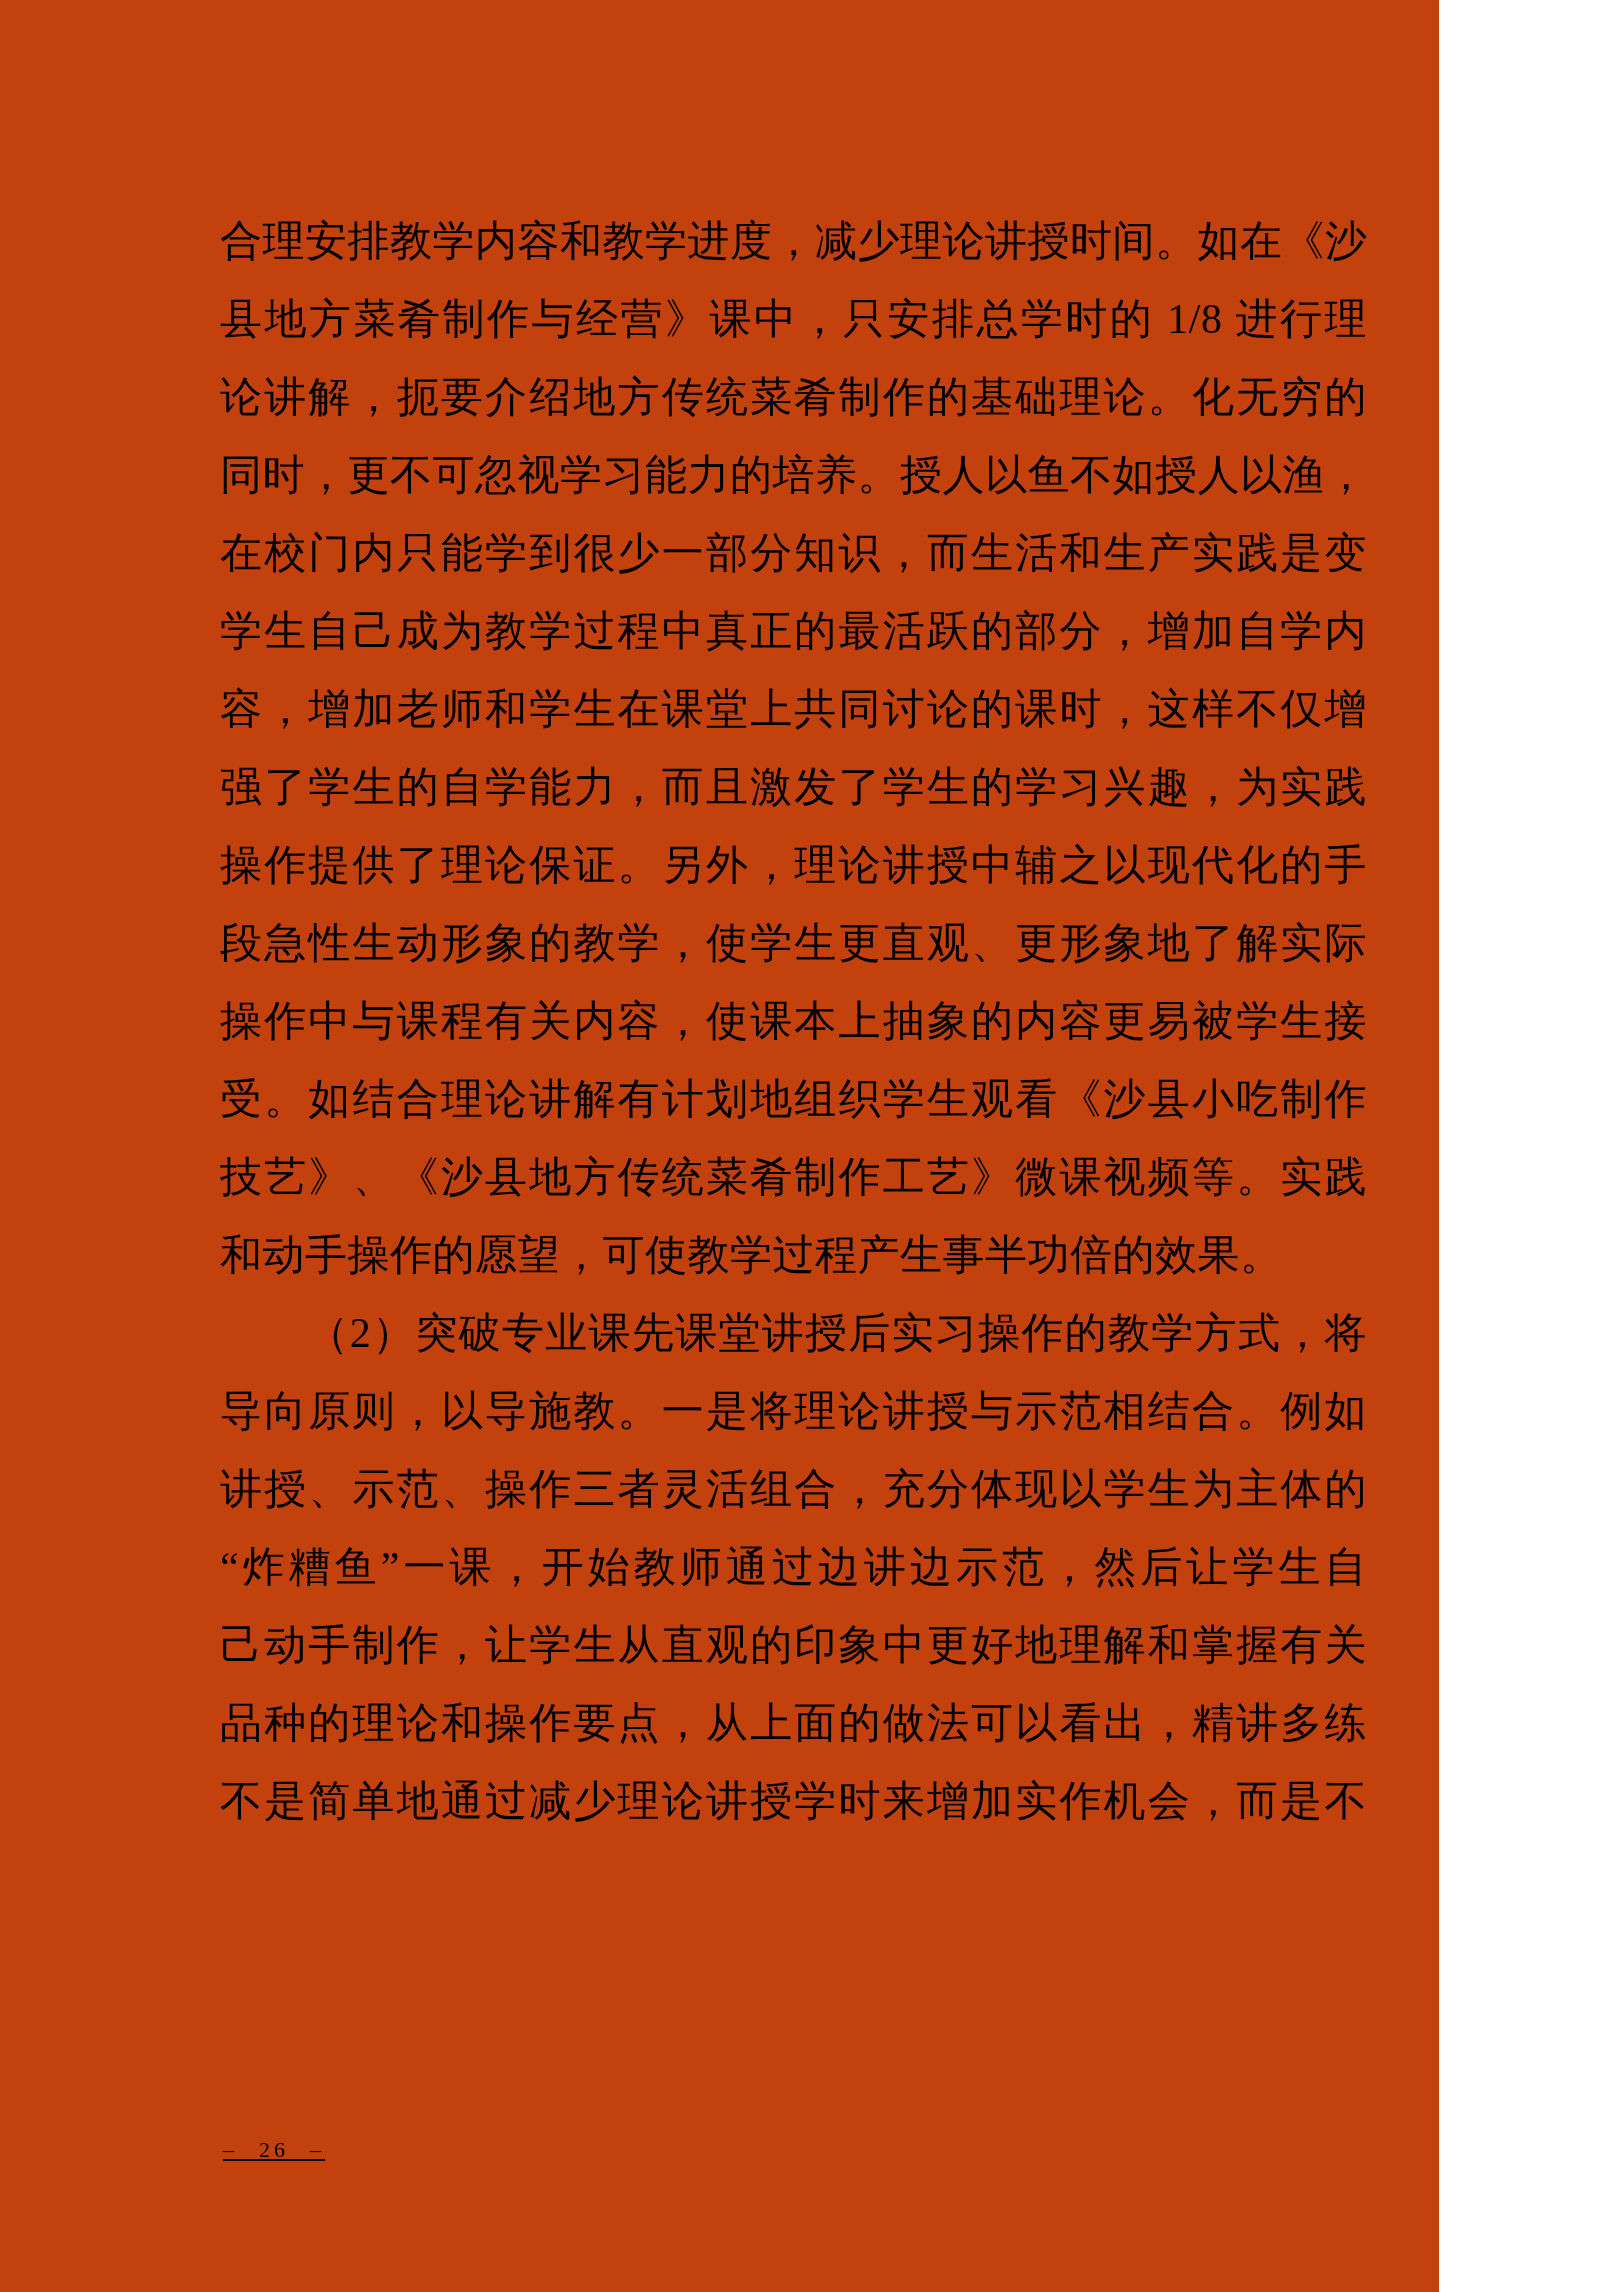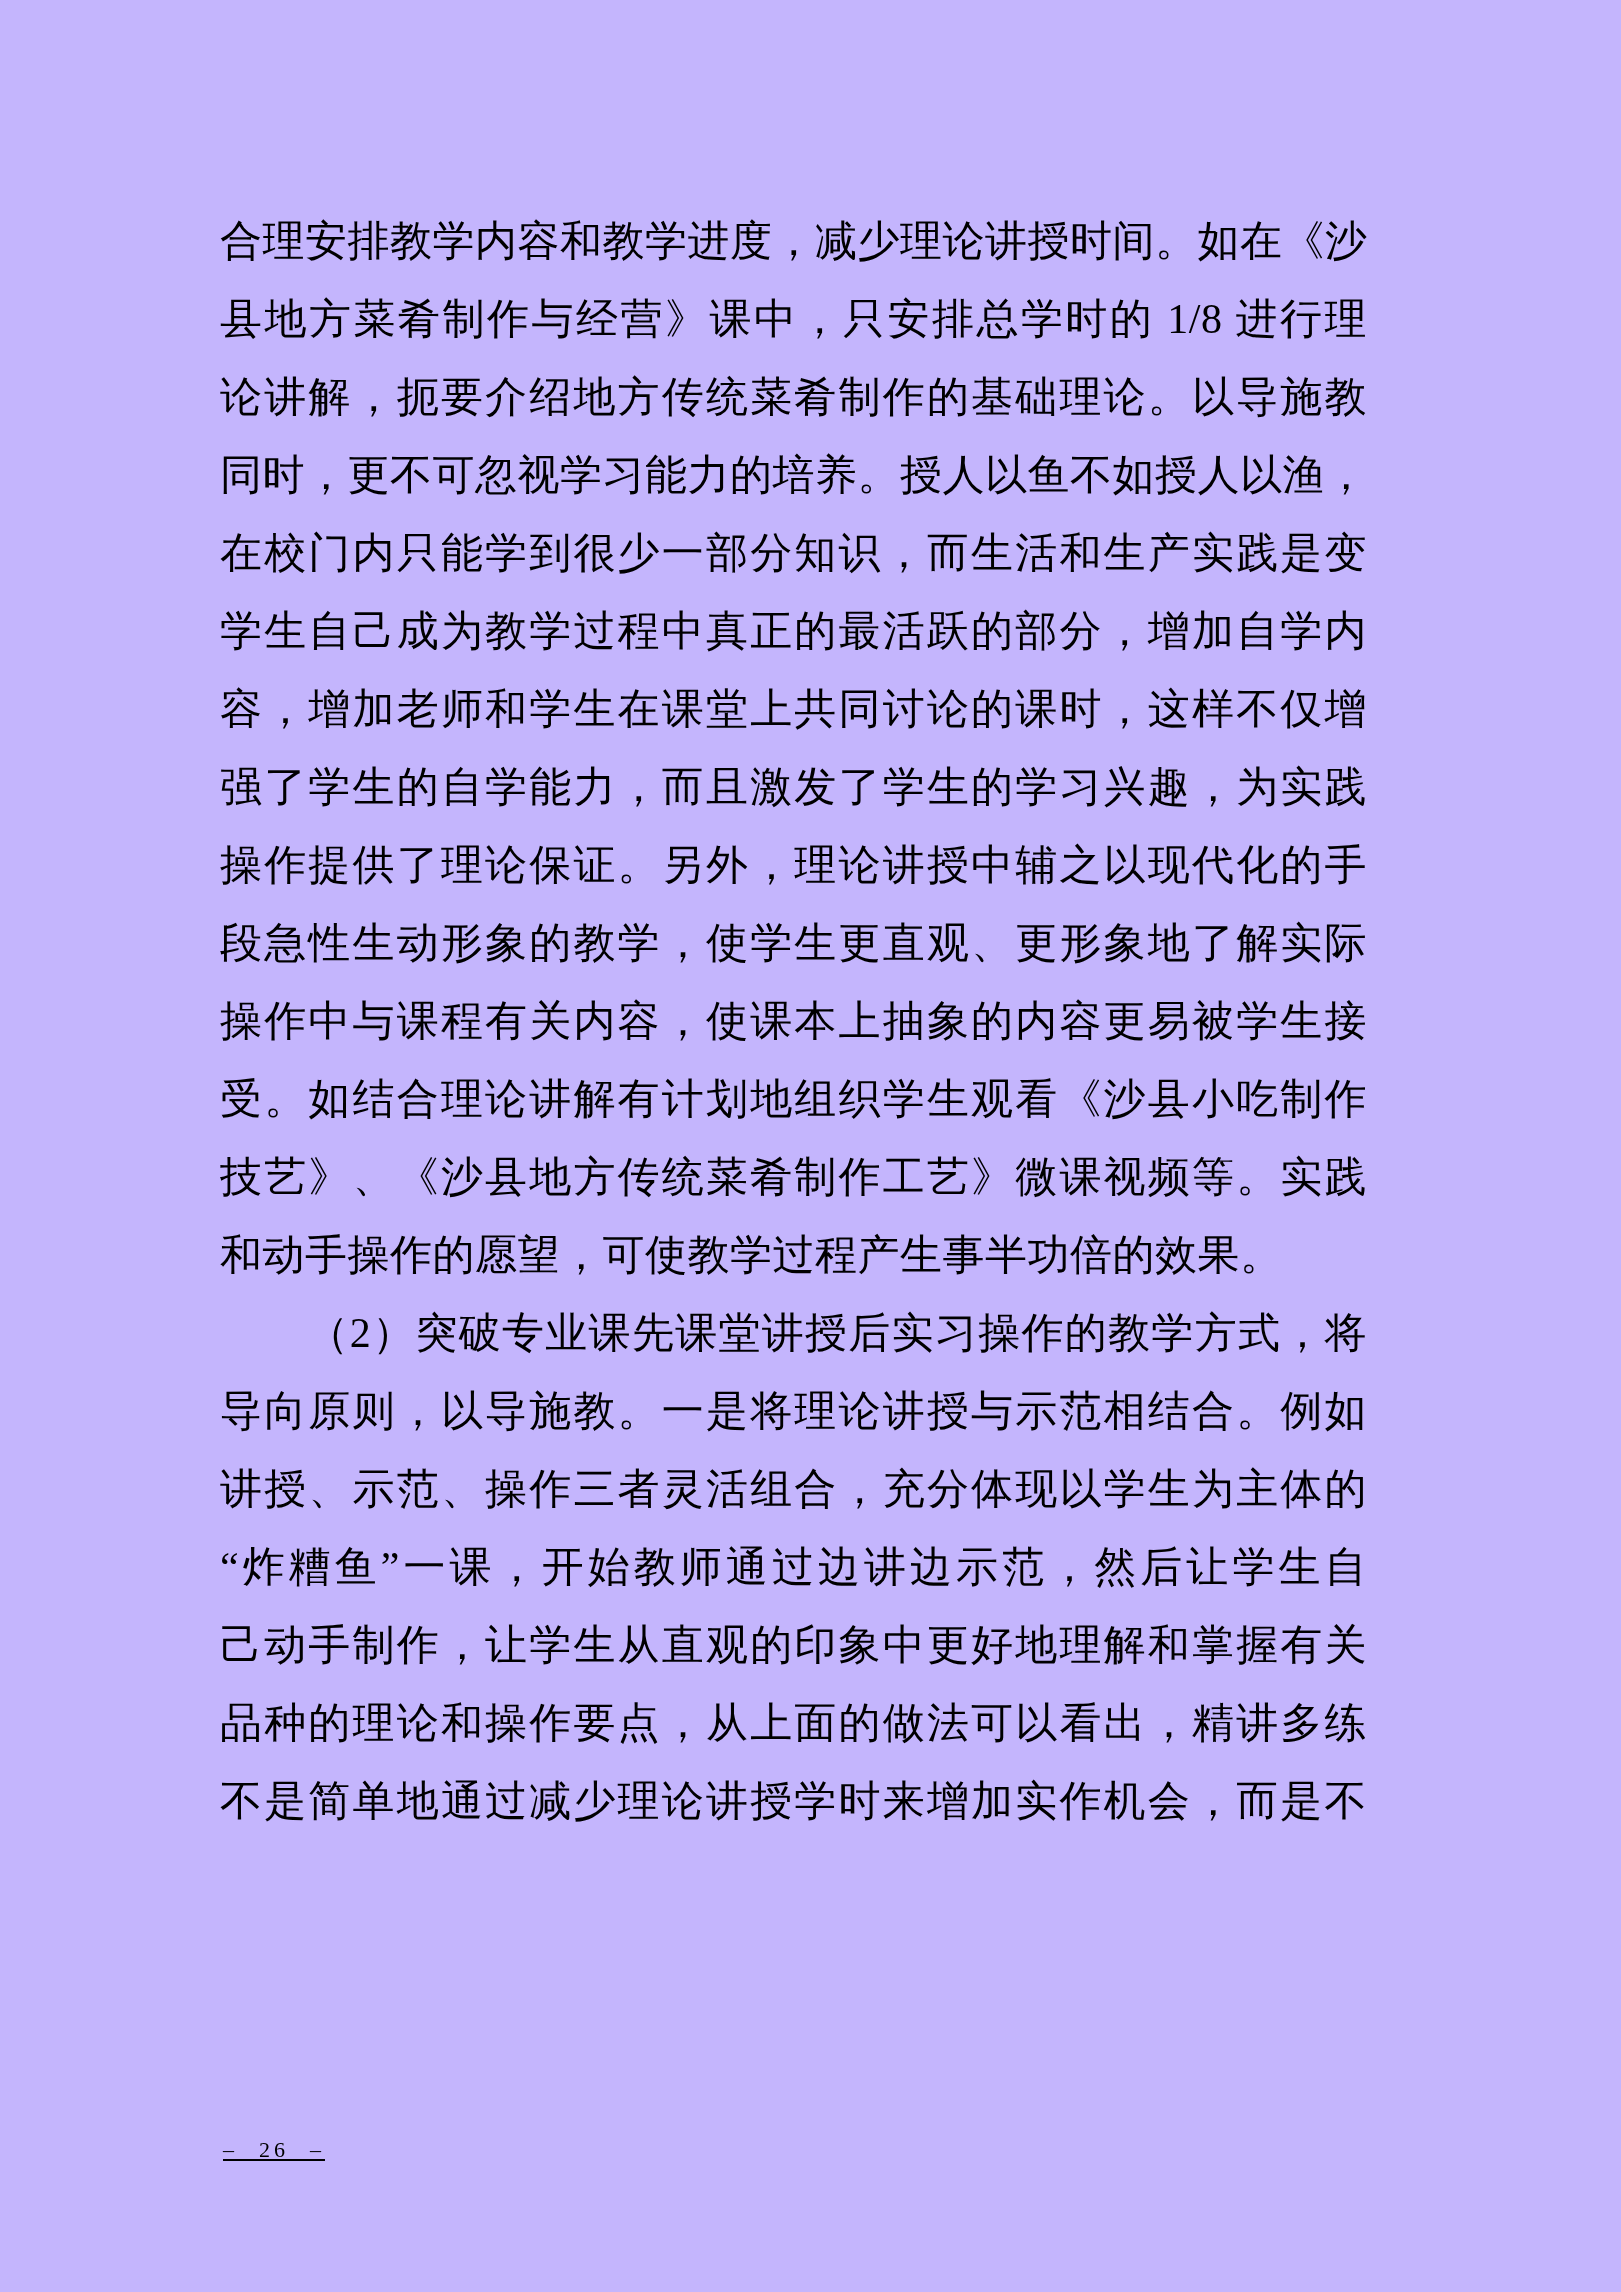--- a/index.html
+++ b/index.html
@@ -2,23 +2,23 @@
 <html><head>
 <meta charset="utf-8">
 <style>
   html, body {
     margin: 0;
     padding: 0;
     background: #ffffff;
   }
   .page {
     position: relative;
-    width: 1621px;
+    width: 1439px;
     height: 2293px;
-    background: #c4b5fd;
+    background: #c2410c;
     color: #000000;
     font-family: "Liberation Serif", "DejaVu Serif", serif;
     overflow: hidden;
   }
   .body-text {
     position: absolute;
     left: 220px;
     top: 202px;
     width: 1147px;
   }
@@ -47,21 +47,21 @@
     text-decoration: underline;
   }
 </style>
 </head>
 <body>
 
 <div class="page">
   <div class="body-text" id="body-text">
       <div class="line">合理安排教学内容和教学进度，减少理论讲授时间。如在《沙</div>
       <div class="line">县地方菜肴制作与经营》课中，只安排总学时的 1/8 进行理</div>
-      <div class="line">论讲解，扼要介绍地方传统菜肴制作的基础理论。以导施教</div>
+      <div class="line">论讲解，扼要介绍地方传统菜肴制作的基础理论。化无穷的</div>
       <div class="line">同时，更不可忽视学习能力的培养。授人以鱼不如授人以渔，</div>
       <div class="line">在校门内只能学到很少一部分知识，而生活和生产实践是变</div>
       <div class="line">学生自己成为教学过程中真正的最活跃的部分，增加自学内</div>
       <div class="line">容，增加老师和学生在课堂上共同讨论的课时，这样不仅增</div>
       <div class="line">强了学生的自学能力，而且激发了学生的学习兴趣，为实践</div>
       <div class="line">操作提供了理论保证。另外，理论讲授中辅之以现代化的手</div>
       <div class="line">段急性生动形象的教学，使学生更直观、更形象地了解实际</div>
       <div class="line">操作中与课程有关内容，使课本上抽象的内容更易被学生接</div>
       <div class="line">受。如结合理论讲解有计划地组织学生观看《沙县小吃制作</div>
       <div class="line">技艺》、《沙县地方传统菜肴制作工艺》微课视频等。实践</div>

